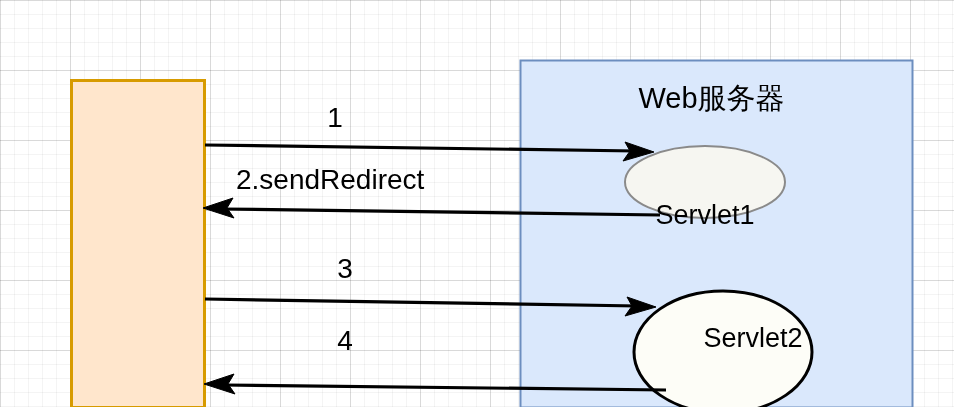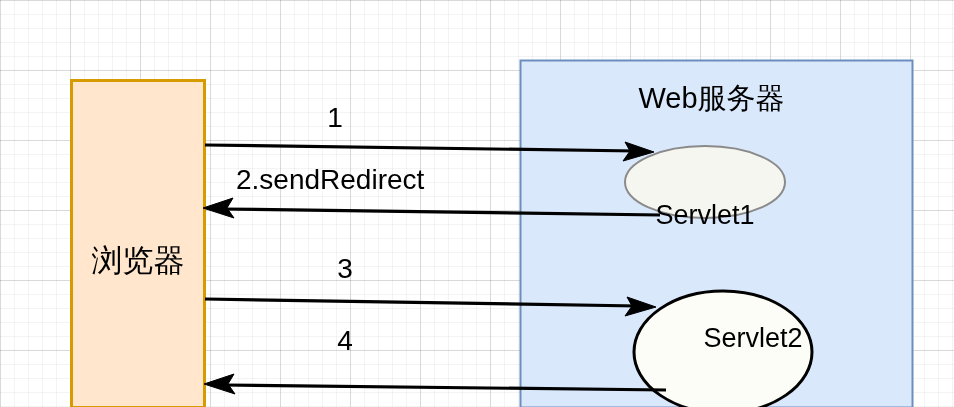--- a/index.html
+++ b/index.html
@@ -110,21 +110,20 @@
       <polygon points="656,307 627,297 632,306 625,316" fill="#000000" stroke="#000000" stroke-width="1"></polygon>
     </g>
 
     <g>
       <line x1="666" y1="390" x2="224" y2="385" stroke="#000000" stroke-width="3.2"></line>
       <polygon points="204,384 234,374 228,384 235,394" fill="#000000" stroke="#000000" stroke-width="1"></polygon>
     </g>
 
   </svg>
 
-  <div class="node-label" id="browser-label">浏览器</div>
 
   <div class="node-label" id="webserver-title">Web服务器</div>
 
   <div class="node-label" id="servlet1-label">Servlet1</div>
 
   <div class="node-label" id="servlet2-label">Servlet2</div>
 
   <div class="edge-label" id="edge-label-1">1</div>
 
   <div class="edge-label" id="edge-label-2">2.sendRedirect</div>

